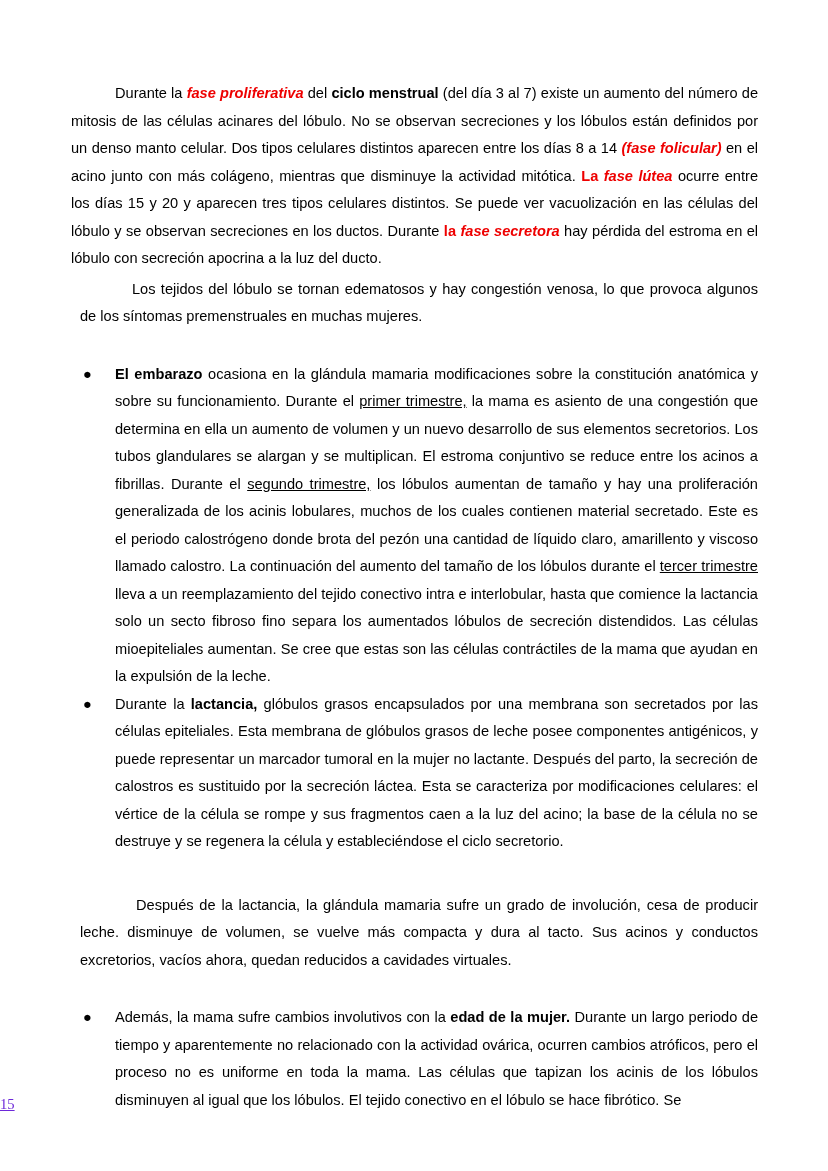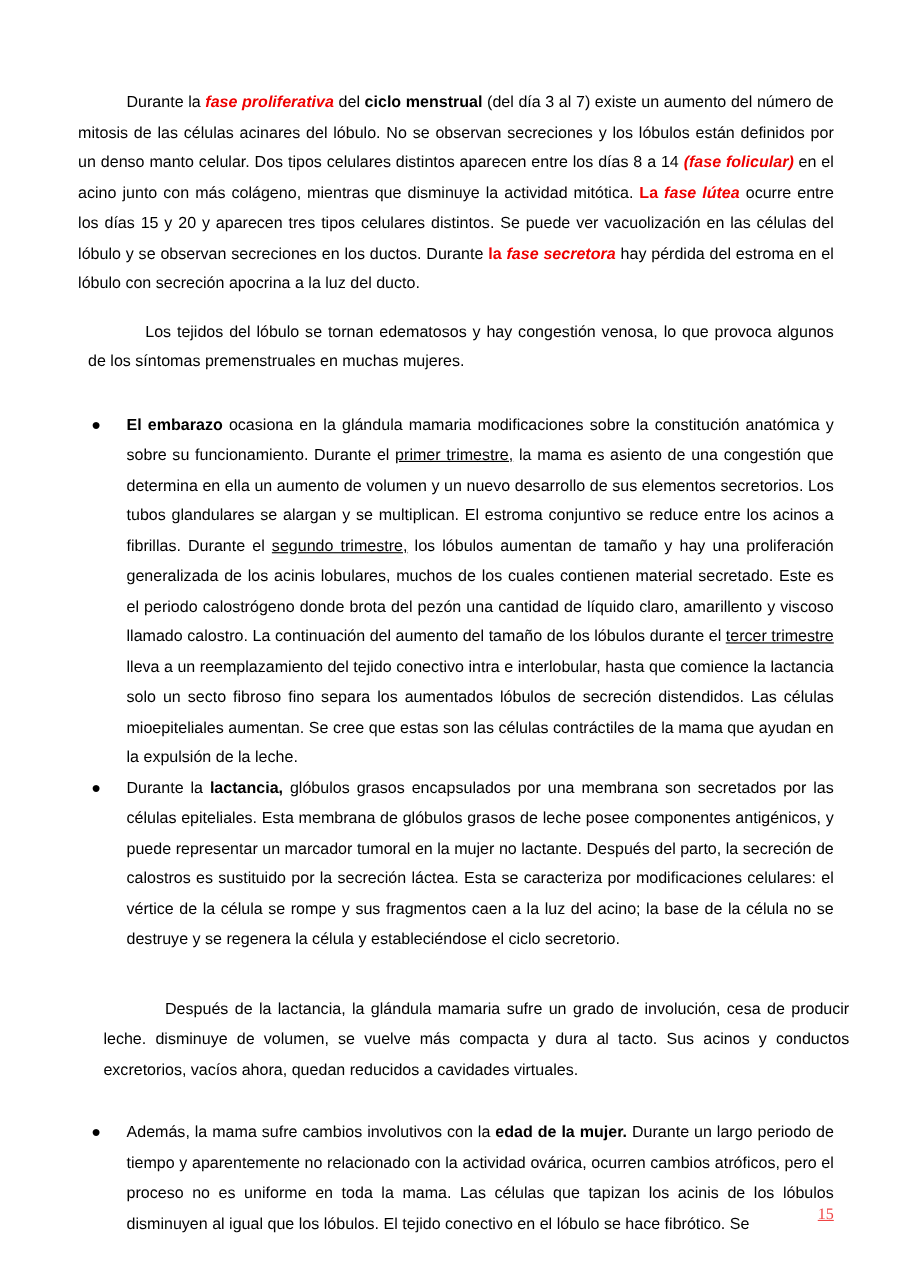--- a/index.html
+++ b/index.html
@@ -43,24 +43,24 @@
   }
 
   
   .para-lead {
     text-indent: 44px;
   }
   .para-indent-block {
     margin-left: 9px;
     width: 678px;
     text-indent: 52px;
-    margin-top: 16px;
+    margin-top: 3px;
   }
   .para-after-lactancia {
-    margin-left: 23px;
+    margin-left: 9px;
     width: 678px;
     text-indent: 56px;
   }
 
   
   .bullets {
     margin: 0;
     padding: 0;
     list-style: none;
   }
@@ -85,24 +85,24 @@
   .red-b  { color: #ee0000; font-weight: bold; }
   .bi-u   { text-decoration: underline; }
   .spacer-md { height: 30px; }
   .spacer-lg { height: 36px; }
 
   .page-number {
     position: absolute;
     left: 0;
     top: 1096px;
     width: 758px;
-    text-align: right;
+    text-align: left;
     font-size: 14.6px;
     font-family: "Liberation Serif", serif;
-    color: #ef4444;
+    color: #6d28d9;
     text-decoration: underline;
   }
 </style>
 </head>
 <body>
 
 <div class="page">
   <div class="content">
 
     <p class="para-lead"><span>Durante la </span><span class="red-bi">fase proliferativa</span><span> del </span><span class="b">ciclo menstrual</span><span> (del día 3 al 7) existe un aumento del número de mitosis de las células acinares del lóbulo. No se observan secreciones y los lóbulos están definidos por un denso manto celular. Dos tipos celulares distintos aparecen entre los días 8 a 14 </span><span class="red-bi">(fase folicular)</span><span> en el acino junto con más colágeno, mientras que disminuye la actividad mitótica. </span><span class="red-b">La </span><span class="red-bi">fase lútea</span><span> ocurre entre los días 15 y 20 y aparecen tres tipos celulares distintos. Se puede ver vacuolización en las células del lóbulo y se observan secreciones en los ductos. Durante </span><span class="red-b">la </span><span class="red-bi">fase secretora</span><span> hay pérdida del estroma en el lóbulo con secreción apocrina a la luz del ducto.</span></p>

